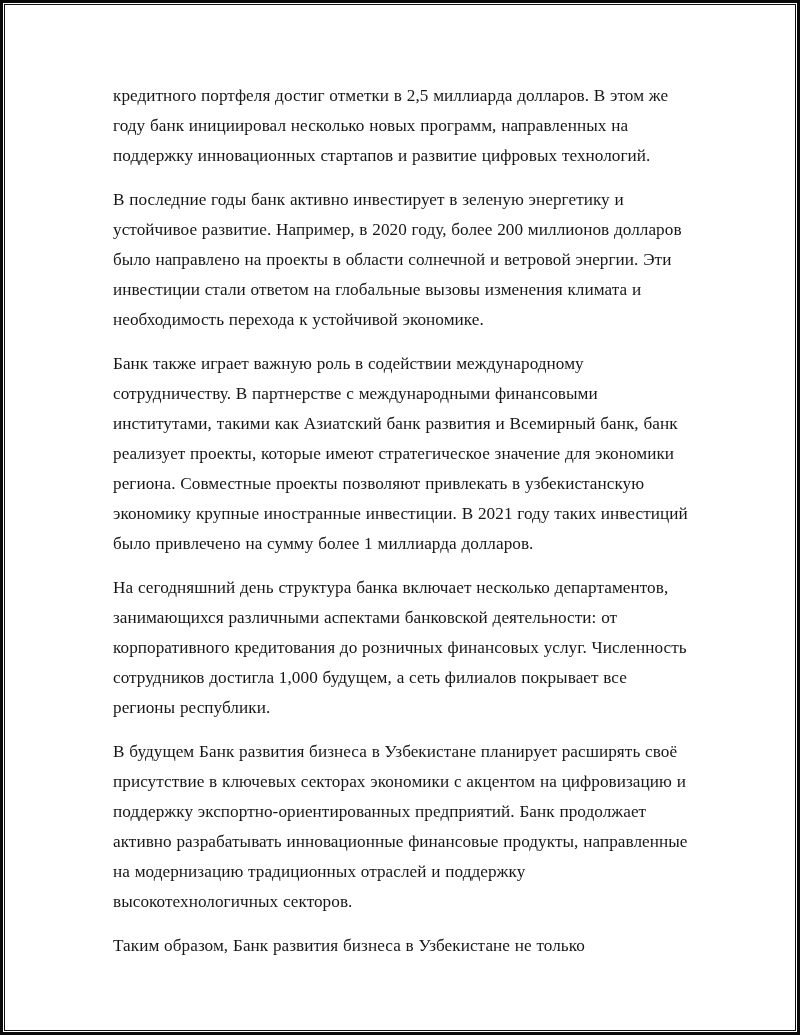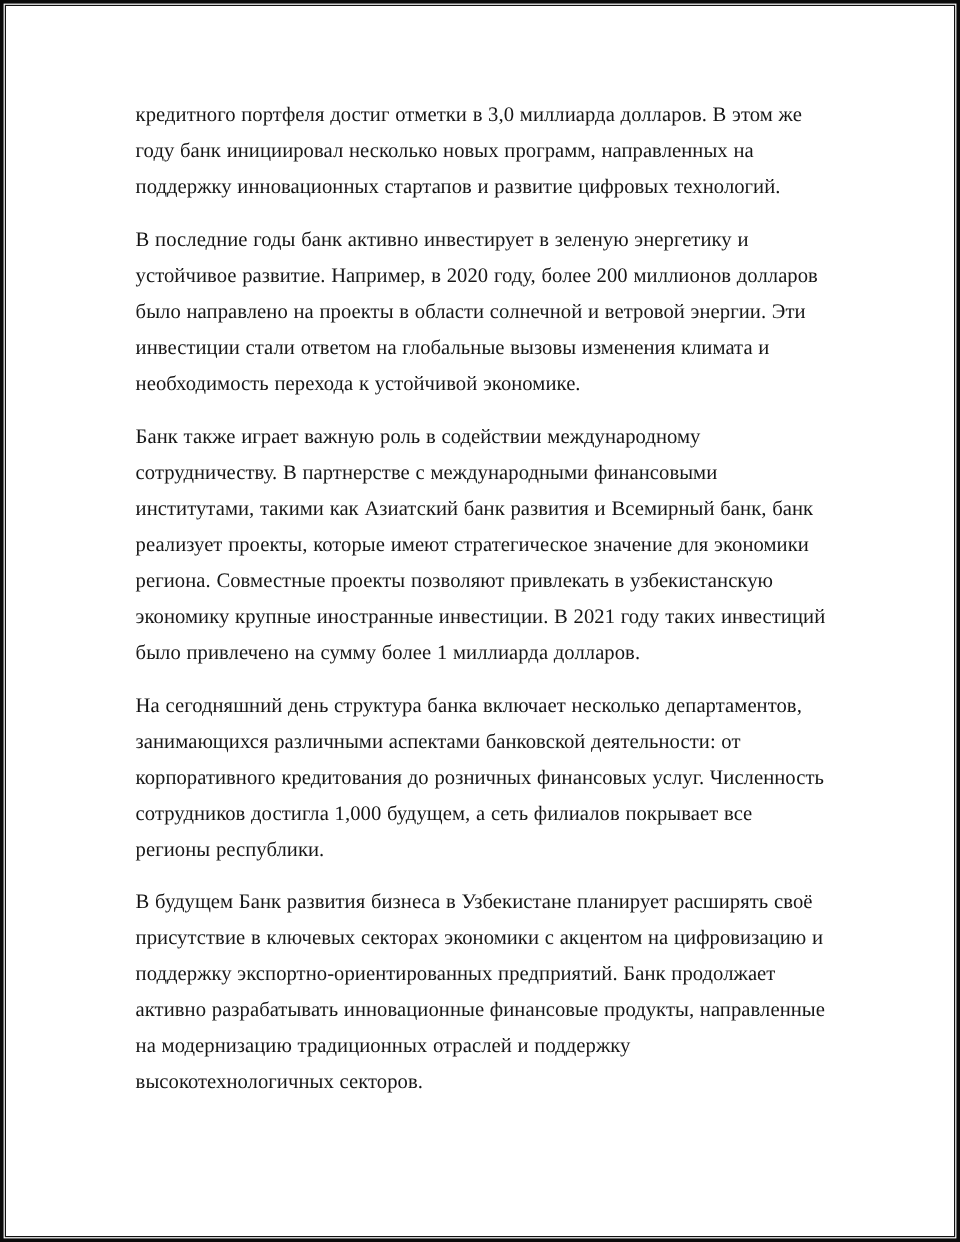--- a/index.html
+++ b/index.html
@@ -59,19 +59,20 @@
     margin-bottom: 0;
   }
 </style>
 </head>
 <body>
 
 <div class="page-sheet">
   <div class="page-frame-inner"></div>
 
   <div class="page-body">
-    <p class="doc-paragraph">кредитного портфеля достиг отметки в 3,0 миллиарда долларов. В этом же году банк инициировал несколько новых программ, направленных на поддержку инновационных стартапов и развитие цифровых технологий.</p>
+    <p class="doc-paragraph">кредитного портфеля достиг отметки в 2,5 миллиарда долларов. В этом же году банк инициировал несколько новых программ, направленных на поддержку инновационных стартапов и развитие цифровых технологий.</p>
     <p class="doc-paragraph">В последние годы банк активно инвестирует в зеленую энергетику и устойчивое развитие. Например, в 2020 году, более 200 миллионов долларов было направлено на проекты в области солнечной и ветровой энергии. Эти инвестиции стали ответом на глобальные вызовы изменения климата и необходимость перехода к устойчивой экономике.</p>
     <p class="doc-paragraph">Банк также играет важную роль в содействии международному сотрудничеству. В партнерстве с международными финансовыми институтами, такими как Азиатский банк развития и Всемирный банк, банк реализует проекты, которые имеют стратегическое значение для экономики региона. Совместные проекты позволяют привлекать в узбекистанскую экономику крупные иностранные инвестиции. В 2021 году таких инвестиций было привлечено на сумму более 1 миллиарда долларов.</p>
     <p class="doc-paragraph">На сегодняшний день структура банка включает несколько департаментов, занимающихся различными аспектами банковской деятельности: от корпоративного кредитования до розничных финансовых услуг. Численность сотрудников достигла 1,000 будущем, а сеть филиалов покрывает все регионы республики.</p>
     <p class="doc-paragraph">В будущем Банк развития бизнеса в Узбекистане планирует расширять своё присутствие в ключевых секторах экономики с акцентом на цифровизацию и поддержку экспортно-ориентированных предприятий. Банк продолжает активно разрабатывать инновационные финансовые продукты, направленные на модернизацию традиционных отраслей и поддержку высокотехнологичных секторов.</p>
+    <p class="doc-paragraph">Таким образом, Банк развития бизнеса в Узбекистане не только</p>
   </div>
 </div>
 
 </body></html>

